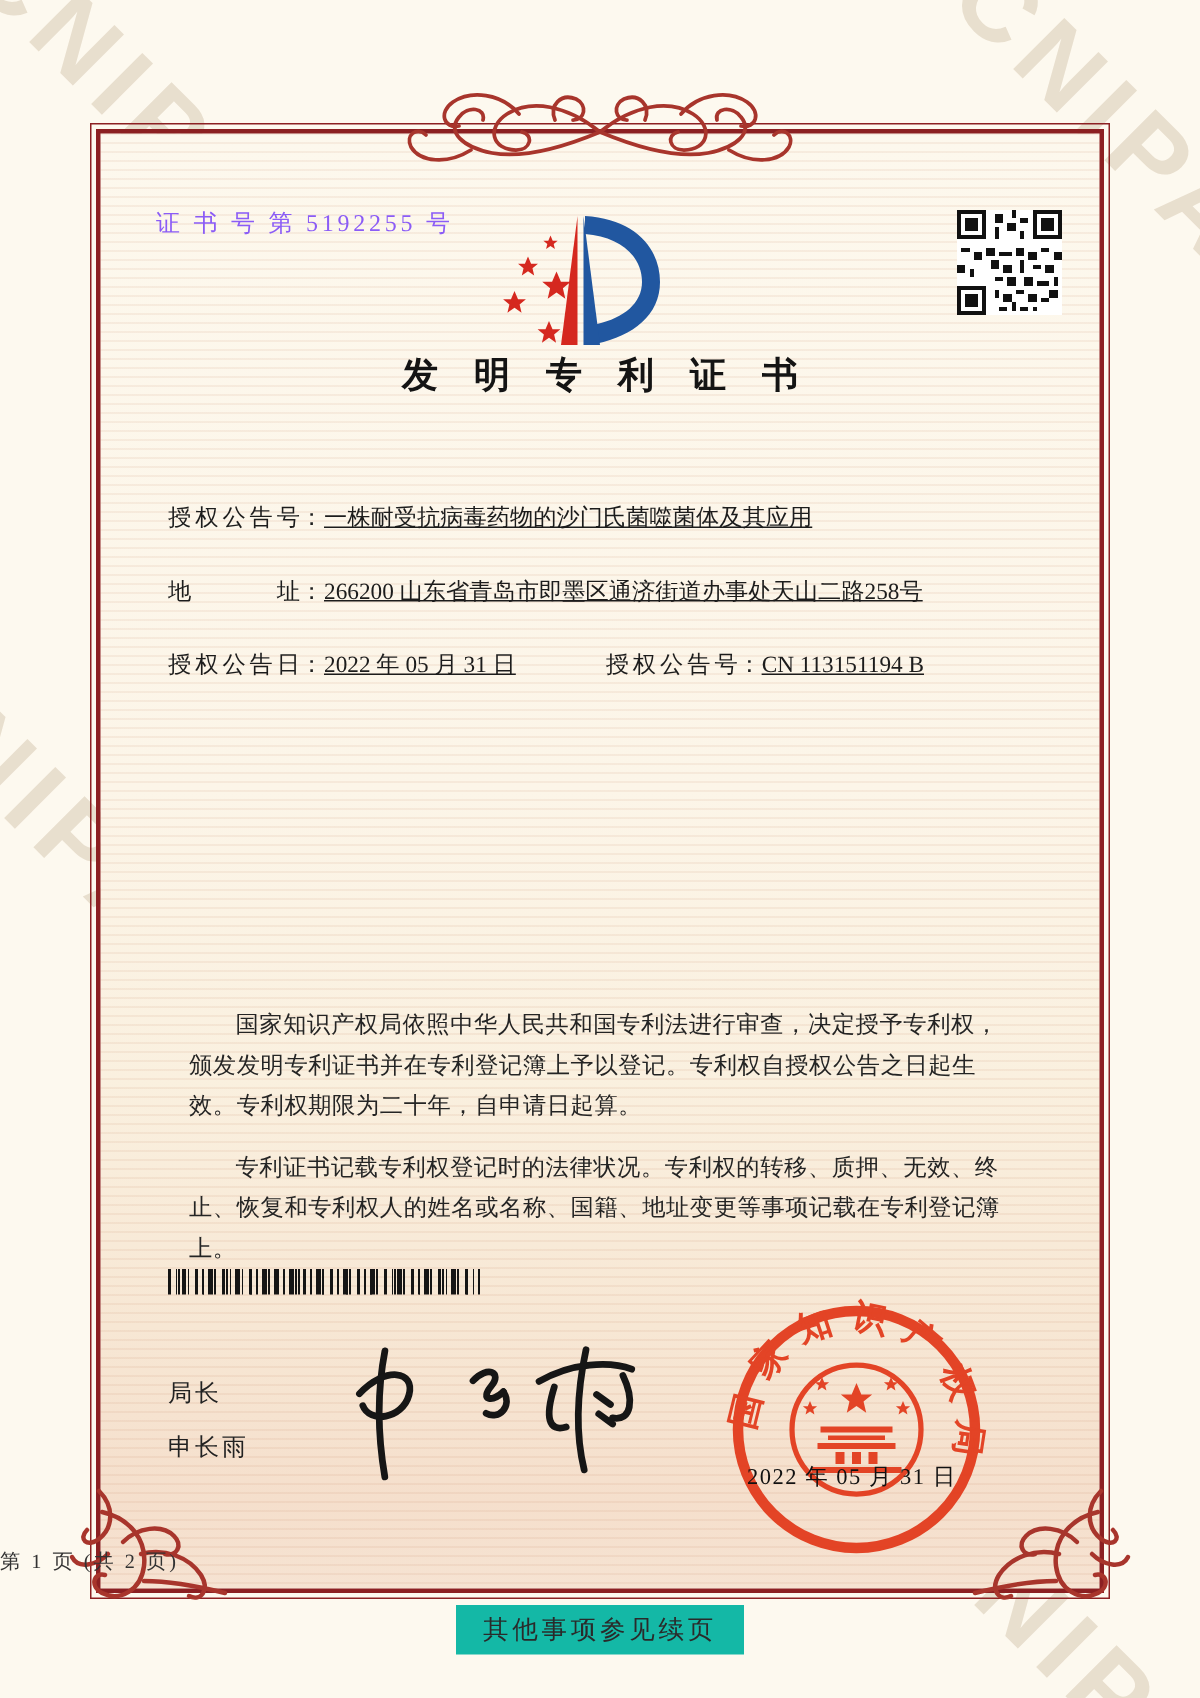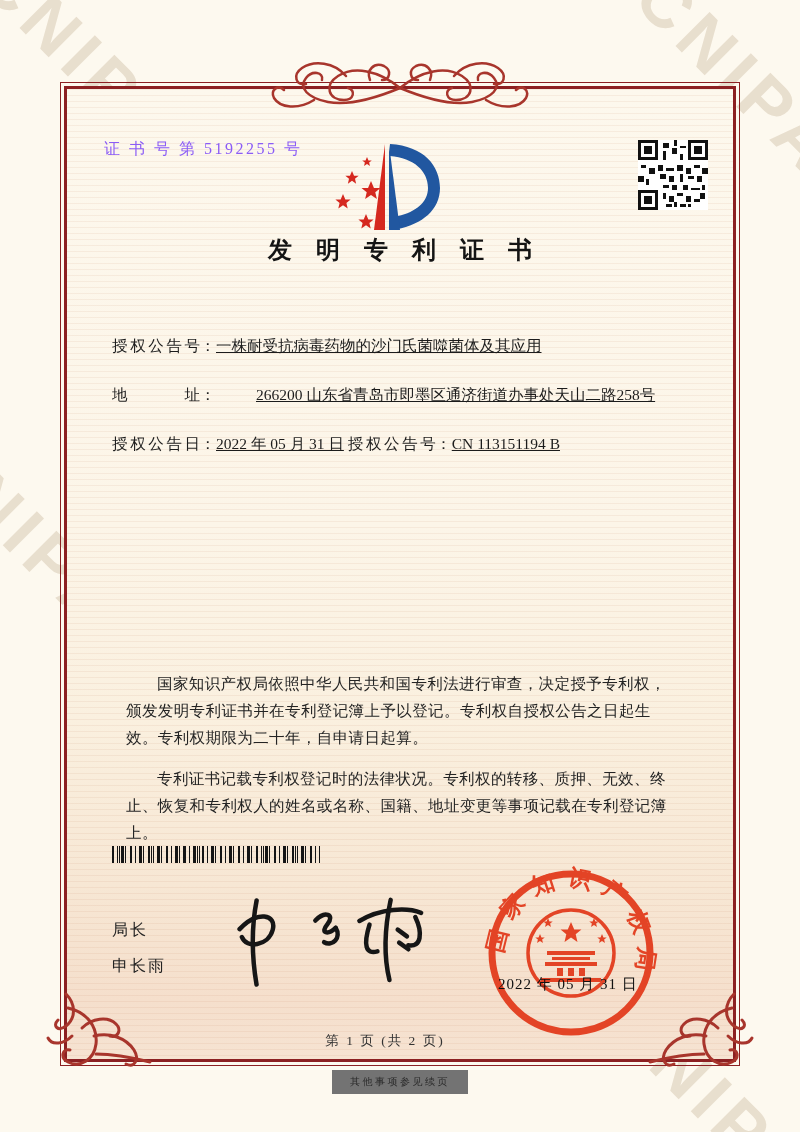--- a/index.html
+++ b/index.html
@@ -46,38 +46,38 @@
   .title{
     position:absolute;left:0;right:0;top:234px;text-align:center;
     font-size:24px;font-weight:600;color:#141414;
     letter-spacing:24px;text-indent:24px;
   }
   .fields{position:absolute;left:112px;top:334px;width:596px;font-size:15.5px;}
   .row{margin-bottom:26px;line-height:23px;}
   .lbl{display:inline-block;width:88px;text-align:justify;text-align-last:justify;vertical-align:top;color:#1c1c1c;}
   .colon{display:inline-block;width:16px;vertical-align:top;}
   .val{display:inline-block;vertical-align:top;max-width:480px;color:#1c1c1c;text-decoration:underline;}
-  .row-addr .val{max-width:470px;margin-left:40px;}
-  .pair2{}
+  .row-addr .val{max-width:470px;}
+  .pair2{margin-left:56px;}
   .paras{position:absolute;left:112px;top:656px;width:582px;font-size:15.5px;line-height:27px;letter-spacing:.4px;color:#242424;}
   .paras p{margin:14px;text-indent:2em;}
   .barcode{
     position:absolute;left:112px;top:846px;width:208px;height:17px;
     background:
       repeating-linear-gradient(90deg,#151515 0 2px,transparent 2px 5px,#151515 5px 6px,transparent 6px 9px,#151515 9px 12px,transparent 12px 13px,#151515 13px 14px,transparent 14px 18px),
       repeating-linear-gradient(90deg,transparent 0 7px,#151515 7px 8px,transparent 8px 16px);
   }
   .officials{position:absolute;left:112px;top:912px;font-size:16px;line-height:36px;letter-spacing:2px;color:#222;}
   .signature{position:absolute;left:224px;top:890px;width:212px;height:98px;}
   .seal{position:absolute;left:482px;top:864px;width:178px;height:178px;mix-blend-mode:multiply;opacity:.95;}
   .seal-date{position:absolute;left:498px;top:975px;width:160px;font-size:15px;letter-spacing:1px;color:#111;z-index:5;}
-  .page-num{position:absolute;left:0;right:30px;top:1032px;text-align:center;font-size:13.5px;letter-spacing:2px;color:#333;}
+  .page-num{position:absolute;left:0;right:30px;top:1032px;text-align:left;font-size:13.5px;letter-spacing:2px;color:#333;}
   .note-box{
     position:absolute;left:50%;top:1070px;transform:translateX(-50%);
-    background:#737373;padding:5px 18px;font-size:10px;letter-spacing:2.5px;color:#2a2a2a;z-index:5;
+    background:#14b8a6;padding:5px 18px;font-size:17px;letter-spacing:2.5px;color:#2a2a2a;z-index:5;
   }
 </style>
 </head>
 <body>
 
 <div class="page">
 
   <span class="wm wm1">CNIPA</span>
   <span class="wm wm2">CNIPA</span>
   <span class="wm wm3">CNIPA</span>

